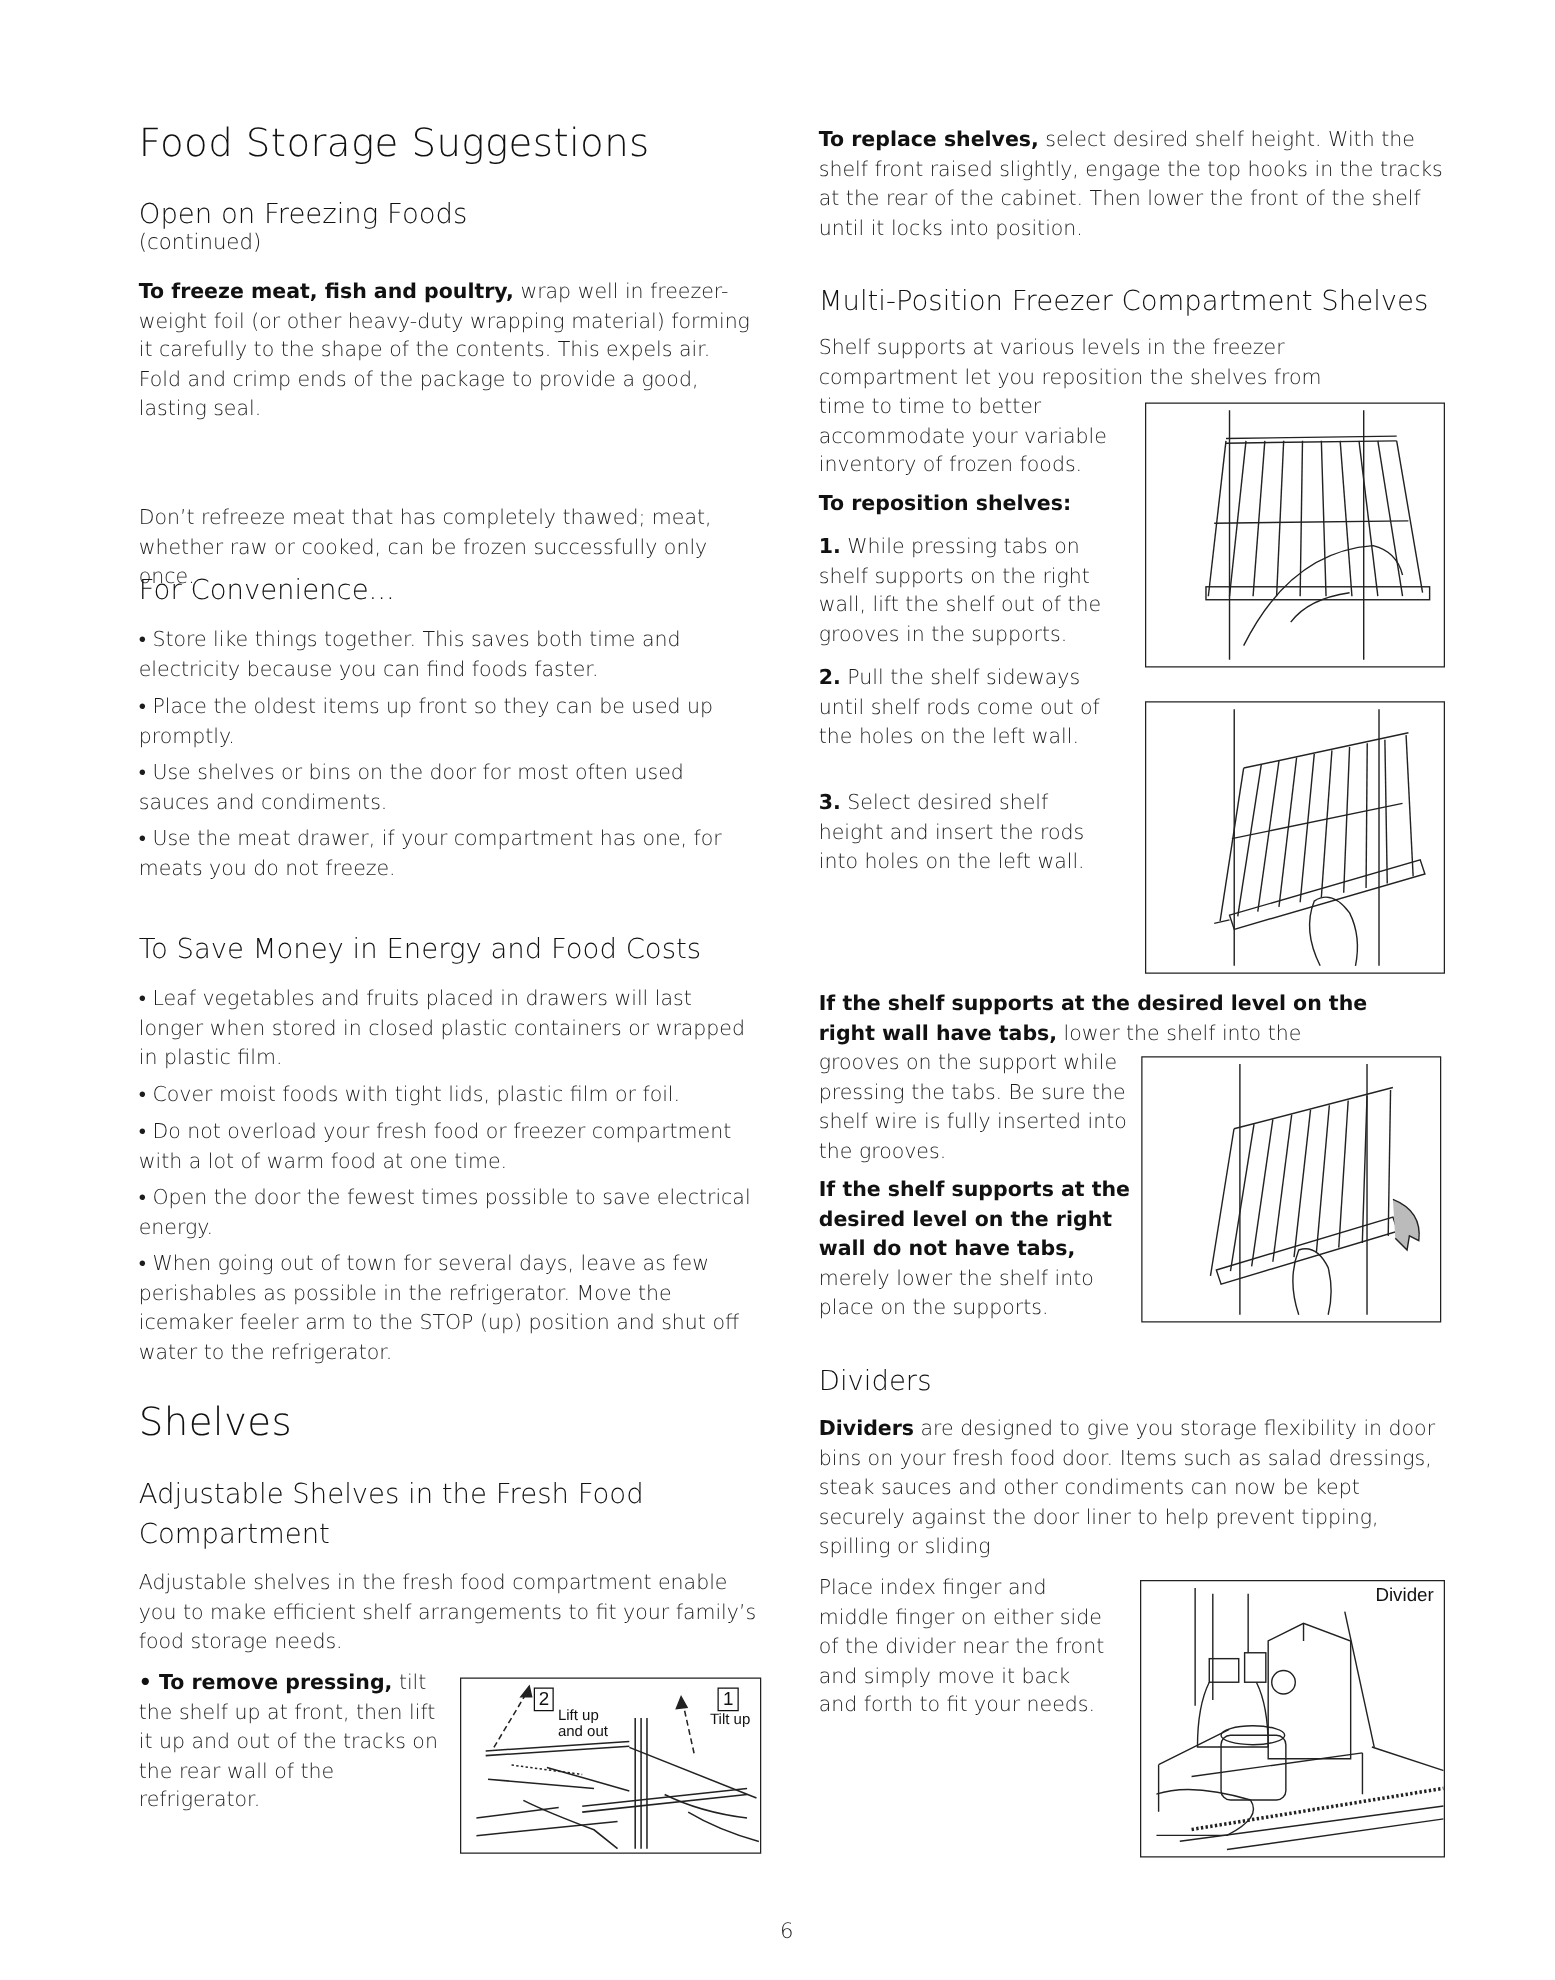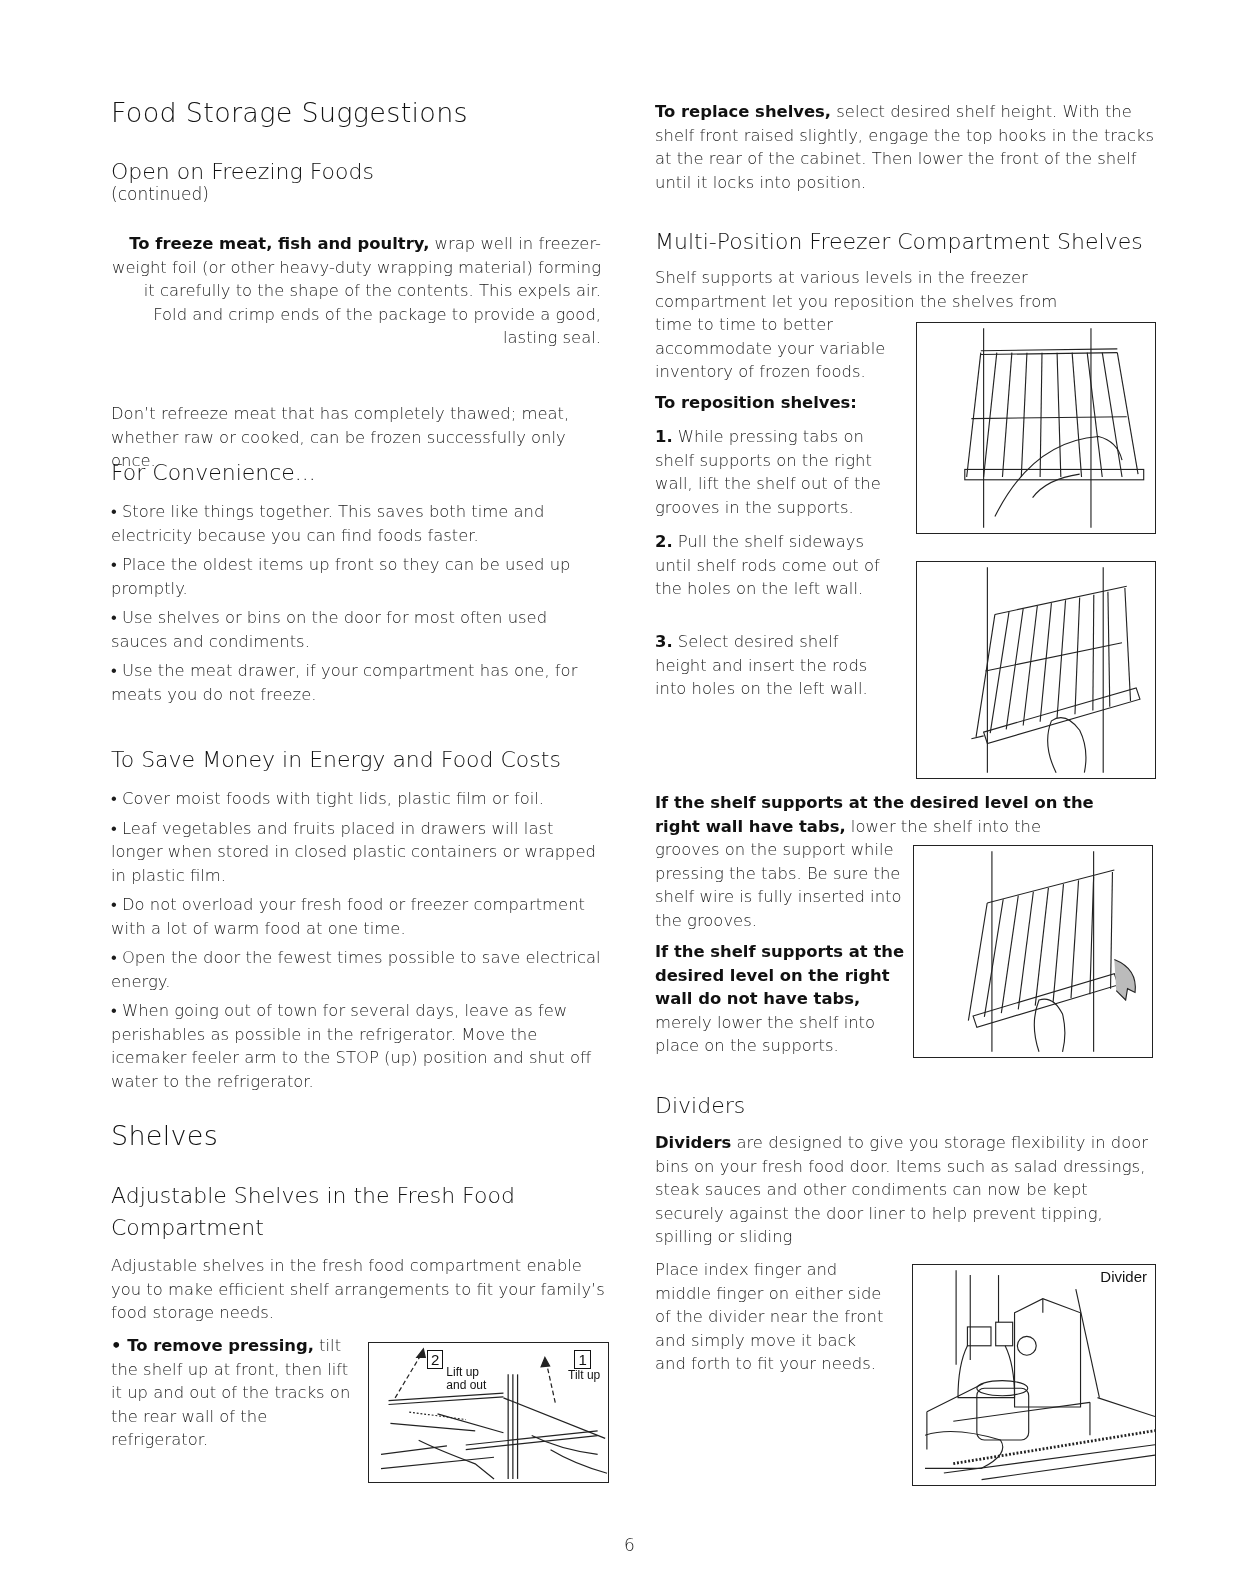--- a/index.html
+++ b/index.html
@@ -8,21 +8,21 @@
       position: relative;
       font-family: "DejaVu Sans", "Liberation Sans", sans-serif;
       color: #1a1a1a;
       overflow: hidden;
     }
     .col { position: absolute; top: 0; }
     .left { left: 111px; width: 500px; }
     .right { left: 655px; width: 515px; }
     .abs { position: absolute; }
 
-    h1 { font-weight: 300; font-size: 27px; letter-spacing: 0.3px; color: #111; line-height: 1.1; }
+    h1 { font-weight: 300; font-size: 31px; letter-spacing: 0.3px; color: #111; line-height: 1.1; }
     h2 { font-weight: 300; font-size: 22px; color: #111; line-height: 1.25; }
     .sub { font-size: 17px; font-weight: 300; line-height: 1.2; }
     p, li { font-size: 16.4px; line-height: 23.5px; font-weight: 300; color: #1c1c1c; }
     b { font-weight: 700; color: #111; }
     .bullet { margin-bottom: 6px; }
 
     .fig {
       position: absolute;
       border: 1.5px solid #222;
       background: #fff;
@@ -36,35 +36,35 @@
   </style>
 </head>
 <body>
 
 <div class="col left">
   <h1 class="abs" style="top:98px;">Food Storage Suggestions</h1>
 
   <h2 class="abs" style="top:158px;">Open on Freezing Foods</h2>
   <div class="abs sub" style="top:184px;">(continued)</div>
 
-  <p class="abs" style="top:232px; width:490px;text-align:right;"><b>To freeze meat, fish and poultry,</b><span> wrap well in freezer-weight foil (or other heavy-duty wrapping material) forming it carefully to the shape of the contents. This expels air. Fold and crimp ends of the package to provide a good, lasting seal.</span></p>
+  <p class="abs" style="top:221px; width:490px;"><b>To freeze meat, fish and poultry,</b><span> wrap well in freezer-weight foil (or other heavy-duty wrapping material) forming it carefully to the shape of the contents. This expels air. Fold and crimp ends of the package to provide a good, lasting seal.</span></p>
   <p class="abs" style="top:359px; width:490px;margin-top:43px;">Don’t refreeze meat that has completely thawed; meat, whether raw or cooked, can be frozen successfully only once.</p>
 
   <h2 class="abs" style="top:459px;">For Convenience...</h2>
   <div class="abs" style="top:500px; width:490px;">
     <p class="bullet">• Store like things together. This saves both time and electricity because you can find foods faster.</p>
     <p class="bullet">• Place the oldest items up front so they can be used up promptly.</p>
     <p class="bullet">• Use shelves or bins on the door for most often used sauces and condiments.</p>
     <p class="bullet">• Use the meat drawer, if your compartment has one, for meats you do not freeze.</p>
   </div>
 
   <h2 class="abs" style="top:746px;">To Save Money in Energy and Food Costs</h2>
   <div class="abs" style="top:787px; width:490px;">
+    <p class="bullet">• Leaf vegetables and fruits placed in drawers will last longer when stored in closed plastic containers or wrapped in plastic film.</p>
     <p class="bullet">• Cover moist foods with tight lids, plastic film or foil.</p>
-    <p class="bullet">• Leaf vegetables and fruits placed in drawers will last longer when stored in closed plastic containers or wrapped in plastic film.</p>
     <p class="bullet">• Do not overload your fresh food or freezer compartment with a lot of warm food at one time.</p>
     <p class="bullet">• Open the door the fewest times possible to save electrical energy.</p>
     <p class="bullet">• When going out of town for several days, leave as few perishables as possible in the refrigerator. Move the icemaker feeler arm to the STOP (up) position and shut off water to the refrigerator.</p>
   </div>
 
   <h1 class="abs" style="top:1121px;">Shelves</h1>
   <h2 class="abs" style="top:1180px; width:430px; line-height:32px;">Adjustable Shelves in the Fresh Food Compartment</h2>
   <p class="abs" style="top:1254px; width:500px;">Adjustable shelves in the fresh food compartment enable you to make efficient shelf arrangements to fit your family’s food storage needs.</p>
   <p class="abs" style="top:1334px; width:250px;"><b>• To remove pressing,</b><span> tilt the shelf up at front, then lift it up and out of the tracks on the rear wall of the refrigerator.</span></p>
 </div>

